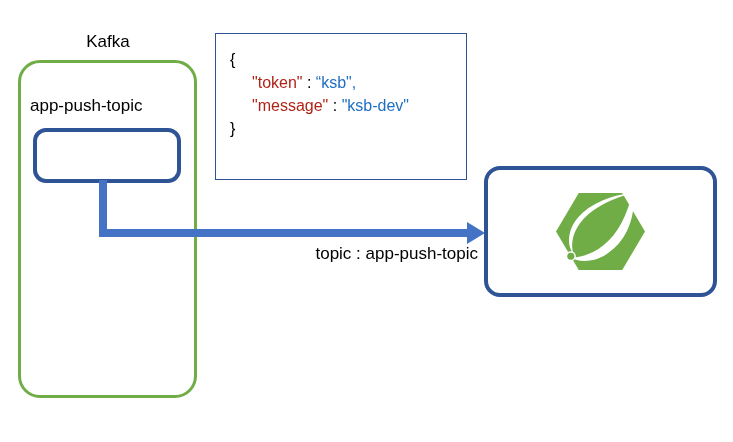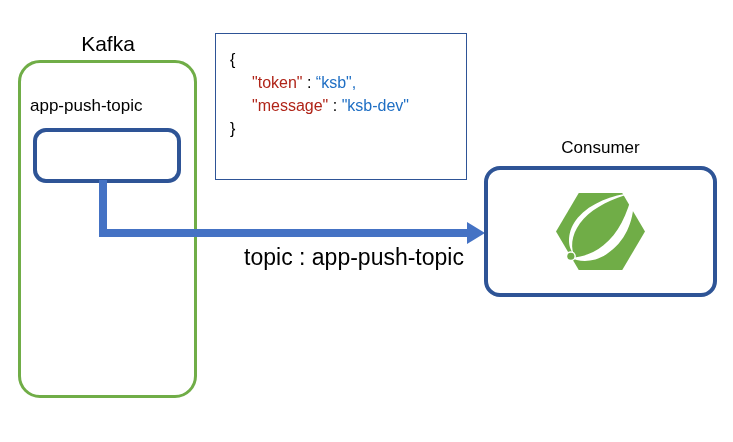--- a/index.html
+++ b/index.html
@@ -16,21 +16,21 @@
     font-family: "Liberation Sans", sans-serif;
   }
 
   
   .kafka-label {
     position: absolute;
     left: 18px;
     top: 32px;
     width: 180px;
     text-align: center;
-    font-size: 21px;
+    font-size: 17px;
     color: #000000;
     white-space: nowrap;
   }
   .kafka-box {
     position: absolute;
     left: 18px;
     top: 60px;
     width: 179px;
     height: 338px;
     border: 3px solid #70AD47;
@@ -107,22 +107,22 @@
     height: 0;
     border-top: 11px solid transparent;
     border-bottom: 11px solid transparent;
     border-left: 18px solid #4472C4;
   }
   .arrow-label {
     position: absolute;
     left: 230px;
     top: 244px;
     width: 248px;
-    text-align: center;
-    font-size: 23px;
+    text-align: right;
+    font-size: 17px;
     color: #000000;
     white-space: nowrap;
   }
 
   
   .consumer-label {
     position: absolute;
     left: 484px;
     top: 138px;
     width: 233px;
@@ -166,21 +166,20 @@
     <div class="code-line code-indent"><span class="tok-key">"token"</span><span class="tok-punc"> : </span><span class="tok-val">“ksb",</span></div>
     <div class="code-line code-indent"><span class="tok-key">"message"</span><span class="tok-punc"> : </span><span class="tok-val">"ksb-dev"</span></div>
     <div class="code-line">}</div>
   </div>
 
   <div class="arrow-stem-v"></div>
   <div class="arrow-stem-h"></div>
   <div class="arrow-head"></div>
   <div class="arrow-label">topic : app-push-topic</div>
 
-  <div class="consumer-label">Consumer</div>
   <div class="consumer-box"></div>
 
   <svg class="spring-logo" viewBox="0 0 100 86">
     <defs>
       <mask id="leaf-cutout">
         <rect x="0" y="0" width="100" height="86" fill="#ffffff"></rect>
 
         <path d="M83 2 C 86 26, 78 52, 56 66 C 42 75, 28 74, 19 69
                  C 28 70, 42 66, 53 57 C 68 45, 77 26, 83 2 Z" fill="#000000"></path>
         <path d="M82 4 C 62 10, 44 18, 33 30 C 22 42, 19 56, 23 66

